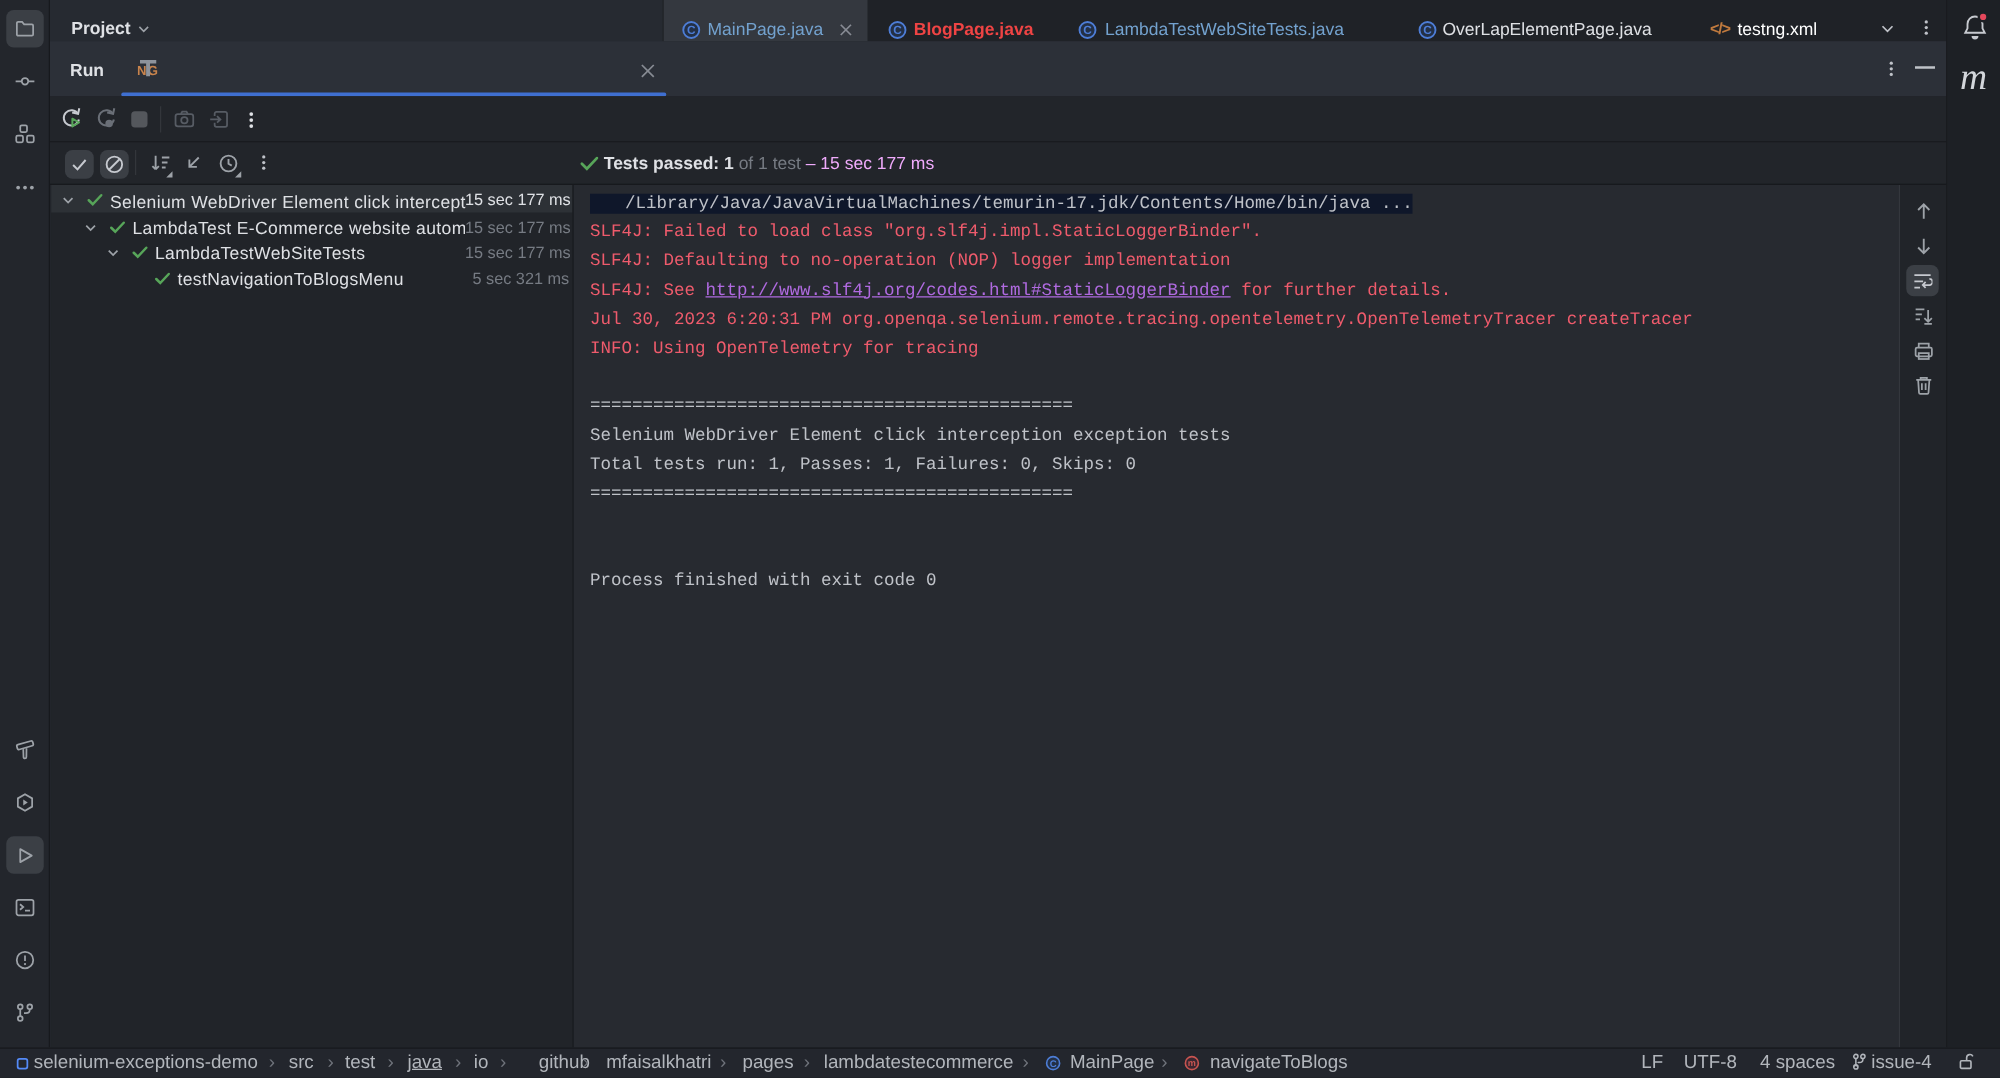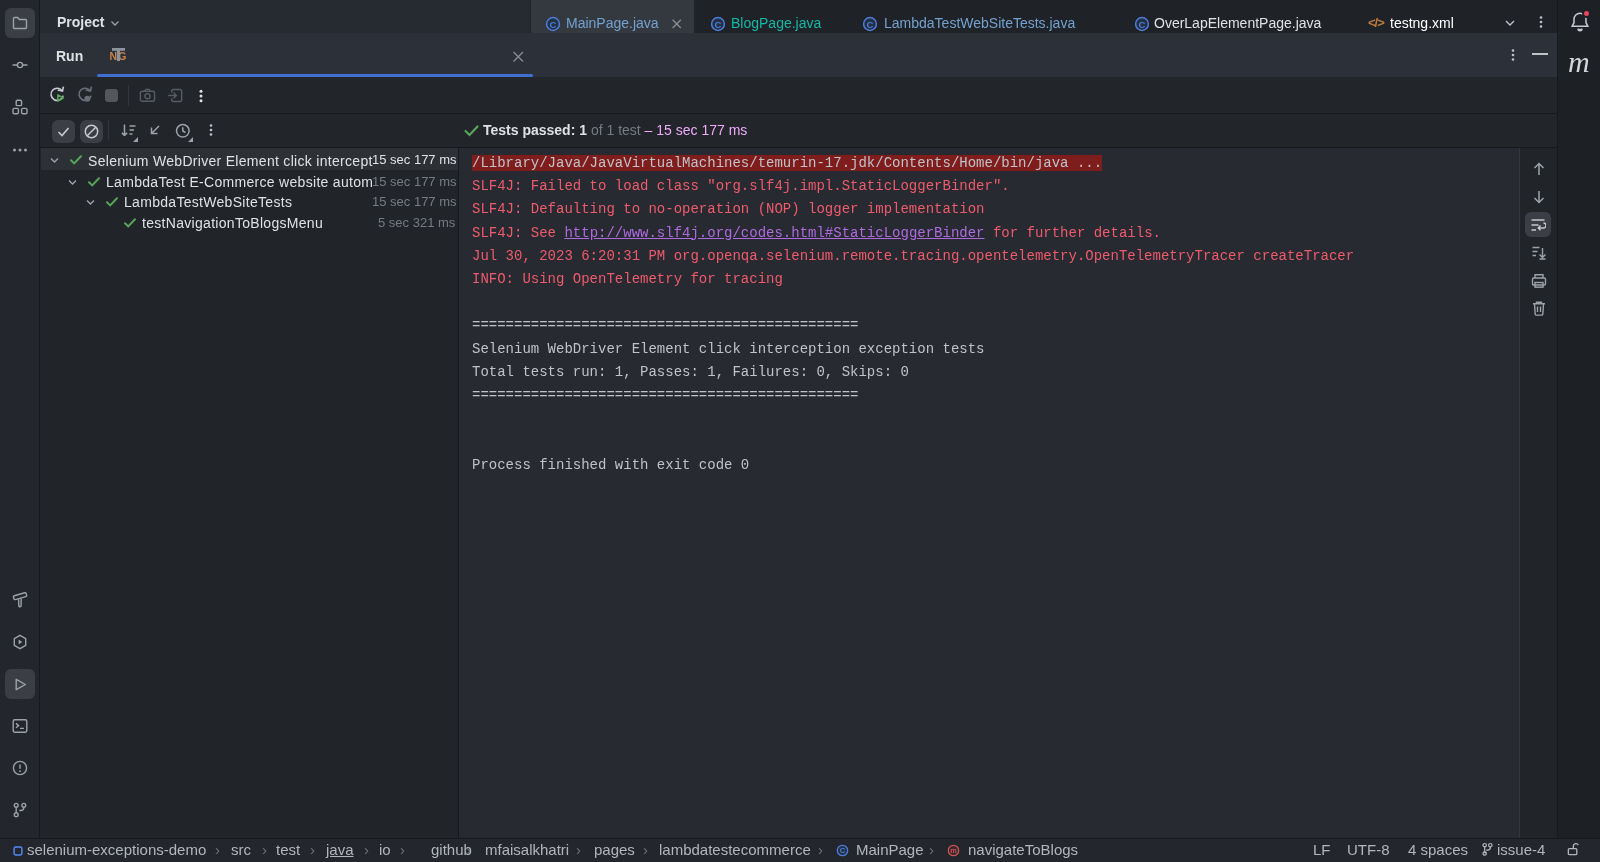--- a/index.html
+++ b/index.html
@@ -94,21 +94,21 @@
       </svg>
     <div class="abs" style="left:526px;top:15px;color:#73a2cf;">MainPage.java</div>
     <svg class="abs" style="left:630px;top:17px;color:#878b93;" width="13" height="13" viewBox="0 0 13 13" fill="none" stroke="currentColor" stroke-width="1.4">
         <path d="M2.6 2.8 L10.8 11 M10.8 2.8 L2.6 11"></path>
       </svg>
 
     <svg class="abs" style="left:670px;top:16px;" width="16" height="16" viewBox="0 0 16 16">
         <circle cx="8" cy="8" r="6.4" fill="#233046" stroke="#4d7dd6" stroke-width="1.5"></circle>
         <text x="8" y="11.6" font-size="9.5" font-weight="bold" fill="#4d7dd6" text-anchor="middle" font-family="Liberation Sans">C</text>
       </svg>
-    <div class="abs" style="left:691px;top:15px;color:#14b8a6;">BlogPage.java</div>
+    <div class="abs" style="left:691px;top:15px;color:#ef4444;font-weight:bold;">BlogPage.java</div>
 
     <svg class="abs" style="left:822px;top:16px;" width="16" height="16" viewBox="0 0 16 16">
         <circle cx="8" cy="8" r="6.4" fill="#233046" stroke="#4d7dd6" stroke-width="1.5"></circle>
         <text x="8" y="11.6" font-size="9.5" font-weight="bold" fill="#4d7dd6" text-anchor="middle" font-family="Liberation Sans">C</text>
       </svg>
     <div class="abs" style="left:844px;top:15px;color:#73a2cf;">LambdaTestWebSiteTests.java</div>
 
     <svg class="abs" style="left:1094px;top:16px;" width="16" height="16" viewBox="0 0 16 16">
         <circle cx="8" cy="8" r="6.4" fill="#233046" stroke="#4d7dd6" stroke-width="1.5"></circle>
         <text x="8" y="11.6" font-size="9.5" font-weight="bold" fill="#4d7dd6" text-anchor="middle" font-family="Liberation Sans">C</text>
@@ -261,21 +261,21 @@
 
     <svg class="abs" style="left:82px;top:68px;" width="14" height="14" viewBox="0 0 14 14" fill="none" stroke="#57a559" stroke-width="2" stroke-linecap="round">
         <path d="M2 7.2 L5.2 10.4 L12 3.2"></path>
       </svg>
     <div class="abs" style="left:101px;top:67px;letter-spacing:0.3px;">testNavigationToBlogsMenu</div>
     <div class="abs" style="left:337px;top:67px;color:#767b83;font-size:13px;">5 sec 321 ms</div>
   </div>
   <div class="sep-v" style="left:458px;top:148px;height:690px;"></div>
 
   <div class="abs" id="console" style="left:459px;top:148px;width:1060px;height:690px;background:#272a30;">
-    <div class="mono abs" style="left:13px;top:4px;"><span class="cgray" style="background:#7f1d1d;">/Library/Java/JavaVirtualMachines/temurin-17.jdk/Contents/Home/bin/java ...</span>
+    <div class="mono abs" style="left:13px;top:4px;"><span class="cgray" style="background:#0f172a;padding-left:28px;">/Library/Java/JavaVirtualMachines/temurin-17.jdk/Contents/Home/bin/java ...</span>
 <span class="red">SLF4J: Failed to load class "org.slf4j.impl.StaticLoggerBinder".</span>
 <span class="red">SLF4J: Defaulting to no-operation (NOP) logger implementation</span>
 <span class="red">SLF4J: See <span style="color:#b06ae0;text-decoration:underline;">http://www.slf4j.org/codes.html#StaticLoggerBinder</span> for further details.</span>
 <span class="red">Jul 30, 2023 6:20:31 PM org.openqa.selenium.remote.tracing.opentelemetry.OpenTelemetryTracer createTracer</span>
 <span class="red">INFO: Using OpenTelemetry for tracing</span>
 
 <span class="cgray">==============================================</span>
 <span class="cgray">Selenium WebDriver Element click interception exception tests</span>
 <span class="cgray">Total tests run: 1, Passes: 1, Failures: 0, Skips: 0</span>
 <span class="cgray">==============================================</span>

